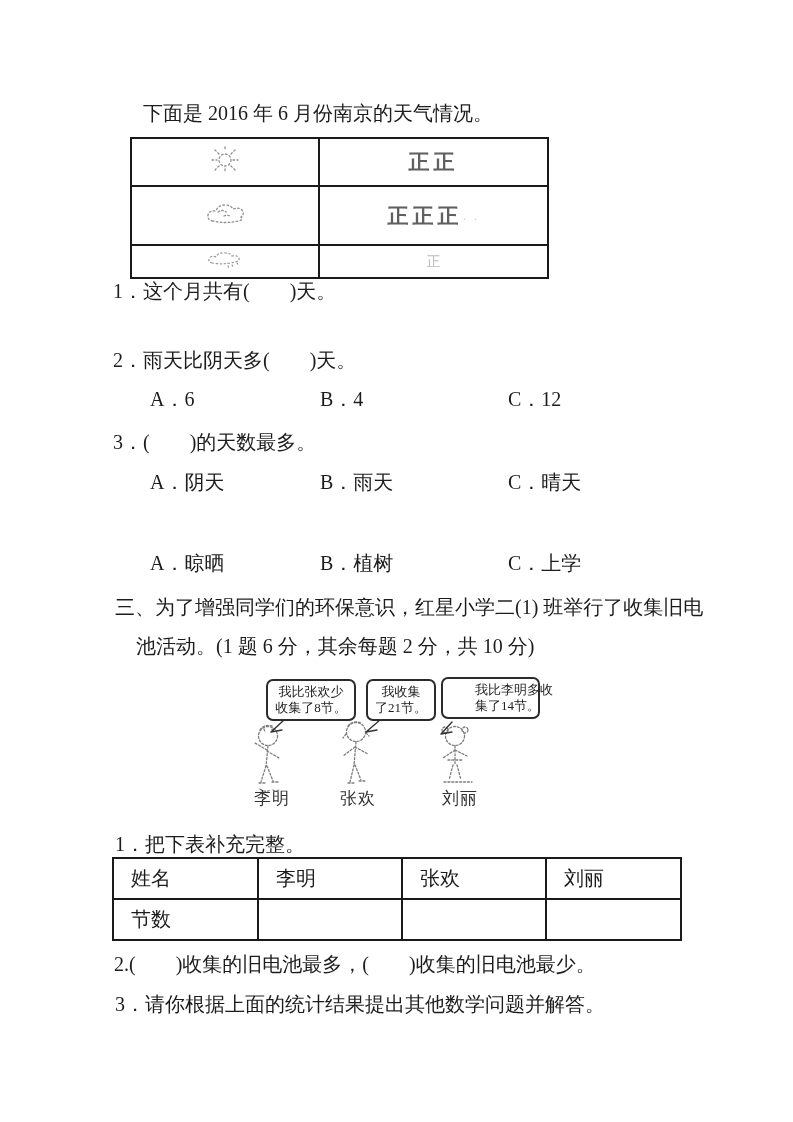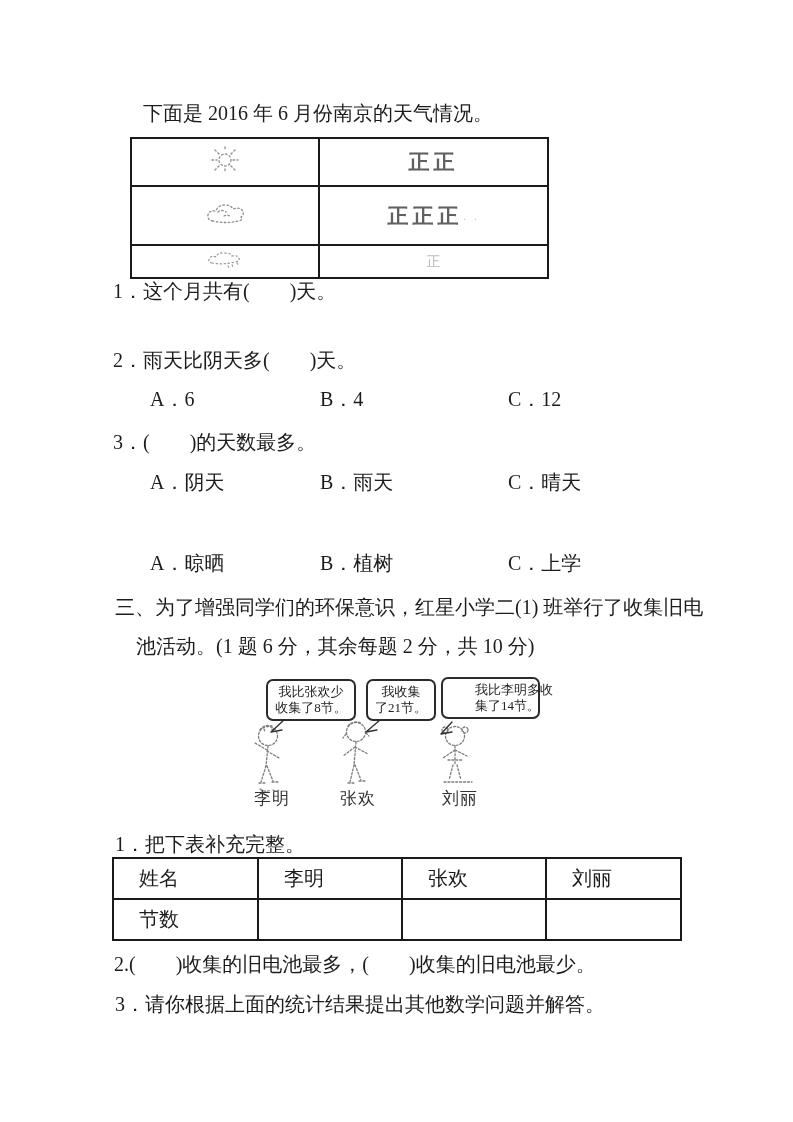--- a/index.html
+++ b/index.html
@@ -21,21 +21,21 @@
   
   .wtable { left:130px; top:137px; width:417px; }
   .wtable td.icon-cell { text-align:center; }
   .wtable td.tally-cell { text-align:center; }
   .tally { color:#606060; font-size:21px; letter-spacing:4px; font-weight:bold; }
   .tally-faint-extra { color:#9a9a9a; opacity:.55; font-size:12px; letter-spacing:2px; }
   .tally-faint { color:#8b8b8b; opacity:.6; font-size:14px; font-weight:normal; letter-spacing:0; }
 
   
   .ntable { left:112px; top:857px; width:568px; }
-  .ntable td { height:41px; font-size:20px; padding-left:25px; }
+  .ntable td { height:41px; font-size:20px; padding-left:17px; }
 
   
   .illus-svg { position:absolute; left:240px; top:670px; }
   .bubble {
     position:absolute; background:#fff; border:2px solid #2b2b2b; border-radius:7px;
     font-size:13px; line-height:16px; text-align:center; padding:3px 4px; white-space:pre;
     color:#222;
   }
   .bubble1 { left:266px; top:679px; width:90px; }
   .bubble2 { left:366px; top:679px; width:70px; }

